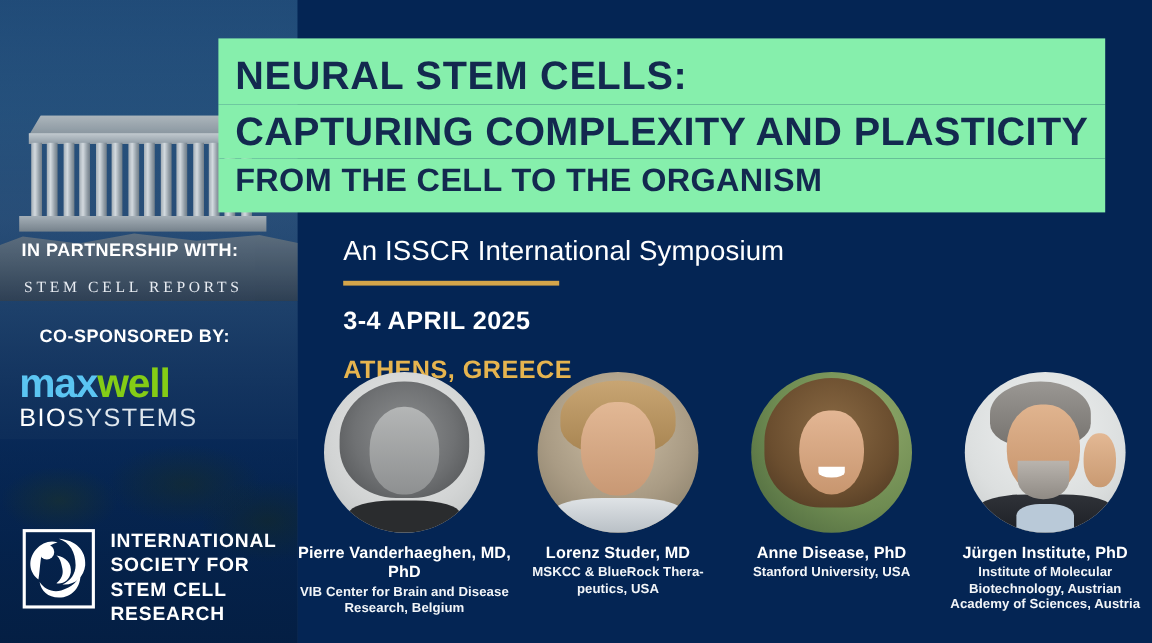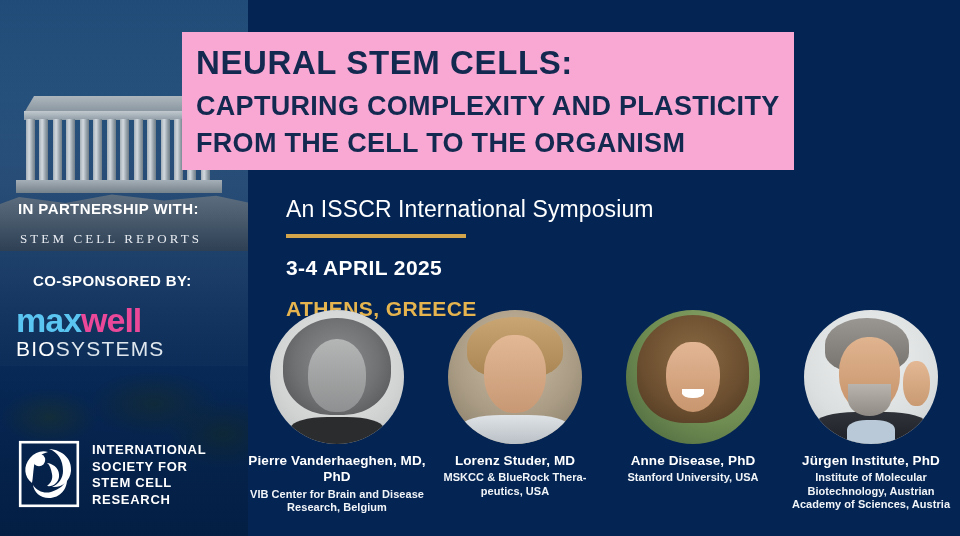--- a/index.html
+++ b/index.html
@@ -68,49 +68,49 @@
     font-size:13px; color:#e8ecf2; letter-spacing:3.1px; font-weight:400;
   }
   .sb-cosponsor-label {
     position:absolute; left:33px; top:272px;
     font-size:15px; font-weight:bold; color:#ffffff; letter-spacing:.4px;
   }
   
   .maxwell { position:absolute; left:16px; top:304px; width:180px; }
   .mw-top { font-size:34px; font-weight:bold; line-height:.96; letter-spacing:-1px; }
   .mw-max { color:#5bc5f2; }
-  .mw-well { color:#ec4899; }
+  .mw-well { color:#84cc16; }
   .mw-bot {
     font-size:21px; color:#f0f4f8; letter-spacing:1.2px; line-height:1.05;
     margin-top:1px; font-weight:400;
   }
   .mw-bio { color:#ffffff; }
   .mw-sys { color:#dfe7ee; }
 
   
   .isscr { position:absolute; left:18px; top:440px; display:flex; align-items:flex-start; gap:12px; }
   .isscr-mark { width:62px; height:68px; flex:none; }
   .isscr-text {
-    font-size:13px; font-weight:bold; color:#ffffff;
+    font-size:16px; font-weight:bold; color:#ffffff;
     letter-spacing:.7px; line-height:1.27; padding-top:2px;
   }
 
   
   .title-block { position:absolute; left:182px; top:32px; }
   .t-line {
-    background:#f9a8d4; color:#13294f;
+    background:#86efac; color:#13294f;
     font-weight:bold; display:block;
     white-space:nowrap;
   }
   .t-line1 {
     font-size:33px; letter-spacing:.6px;
     padding:12px 14px 5px 14px;
   }
   .t-line2 {
-    font-size:27px; letter-spacing:.3px;
+    font-size:33px; letter-spacing:.3px;
     padding:4px 14px 3px 14px;
   }
   .t-line3 {
     font-size:27px; letter-spacing:.3px;
     padding:3px 14px 11px 14px;
   }
 
   
   .symposium {
     position:absolute; left:286px; top:196px;

